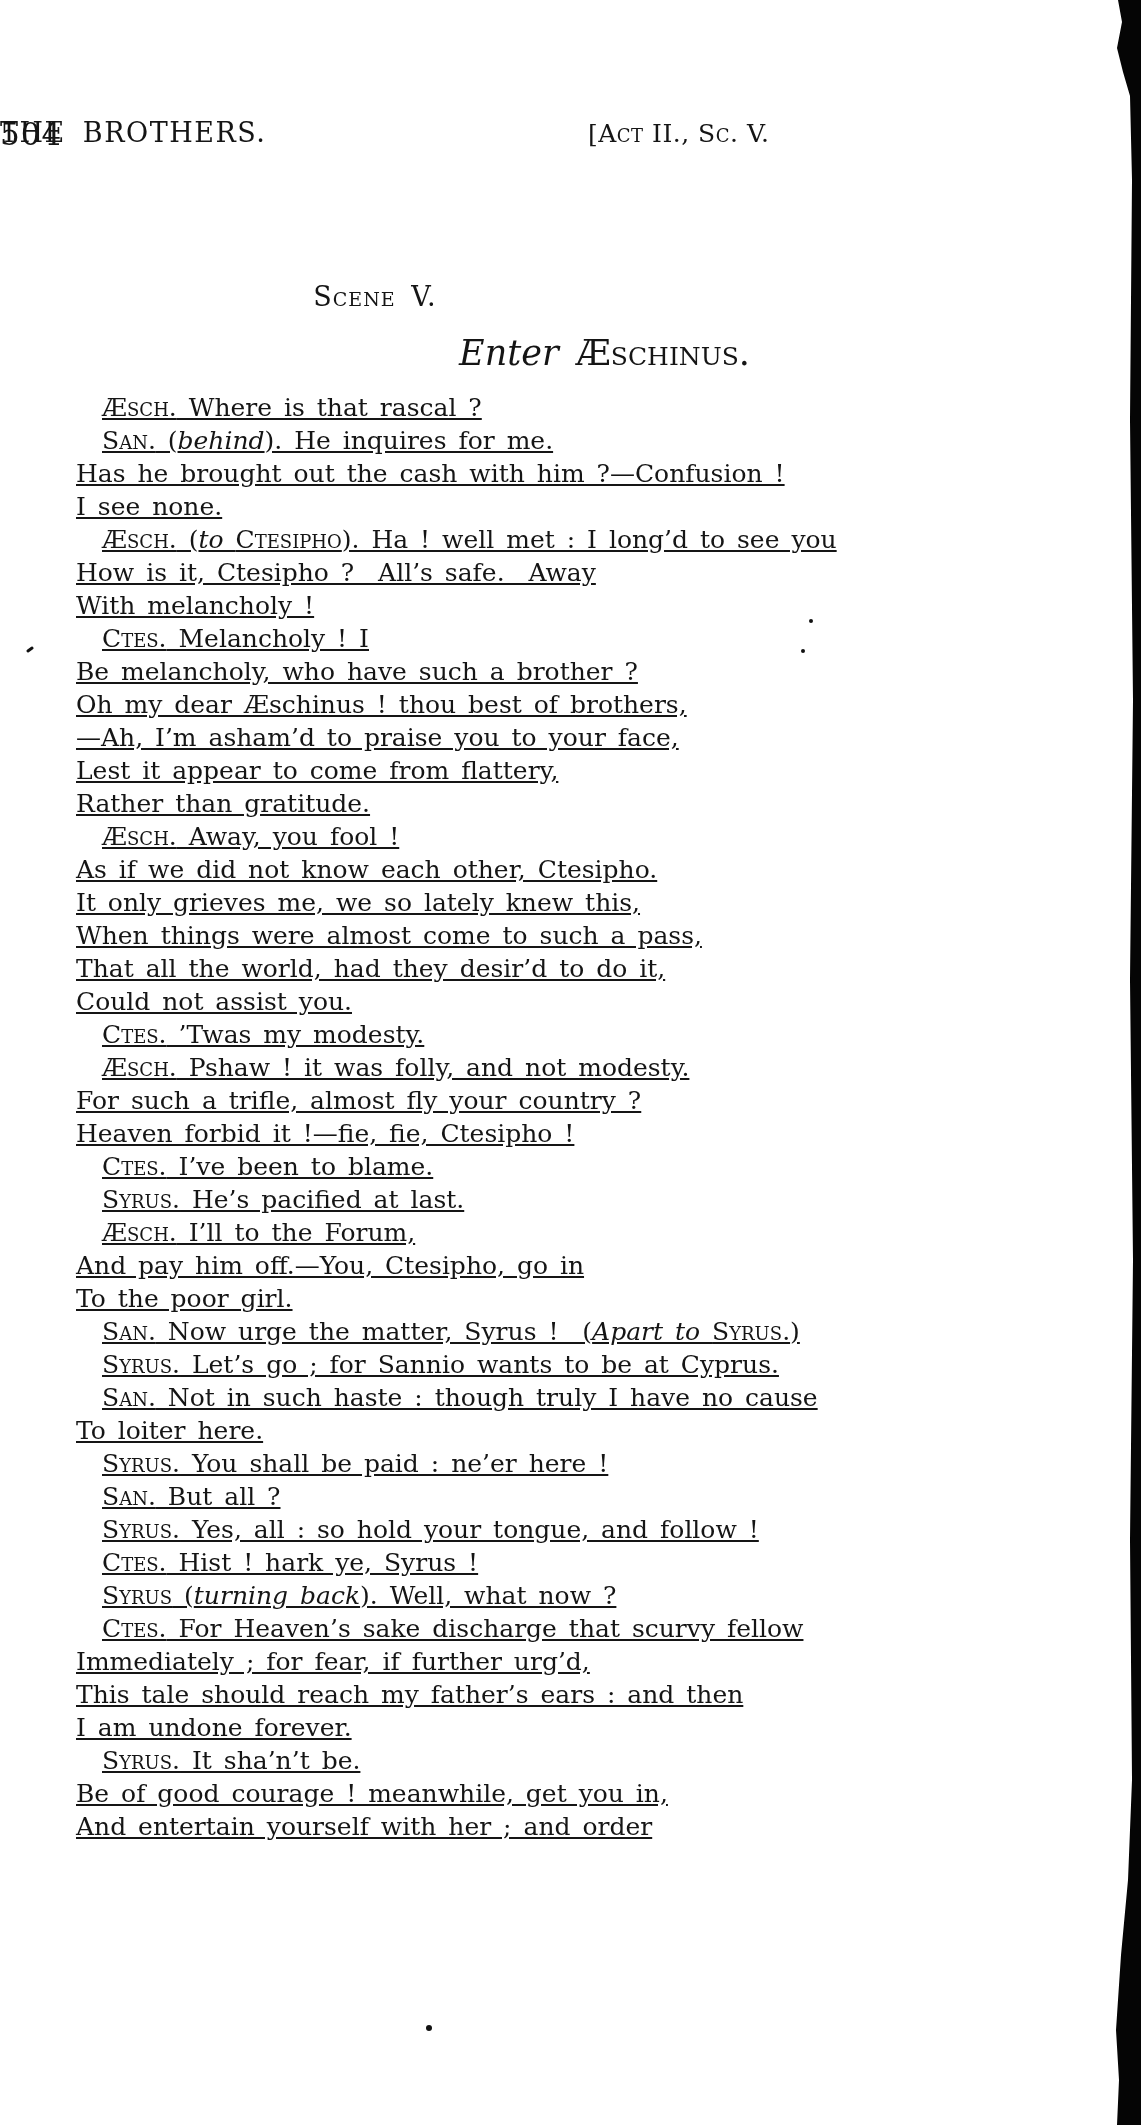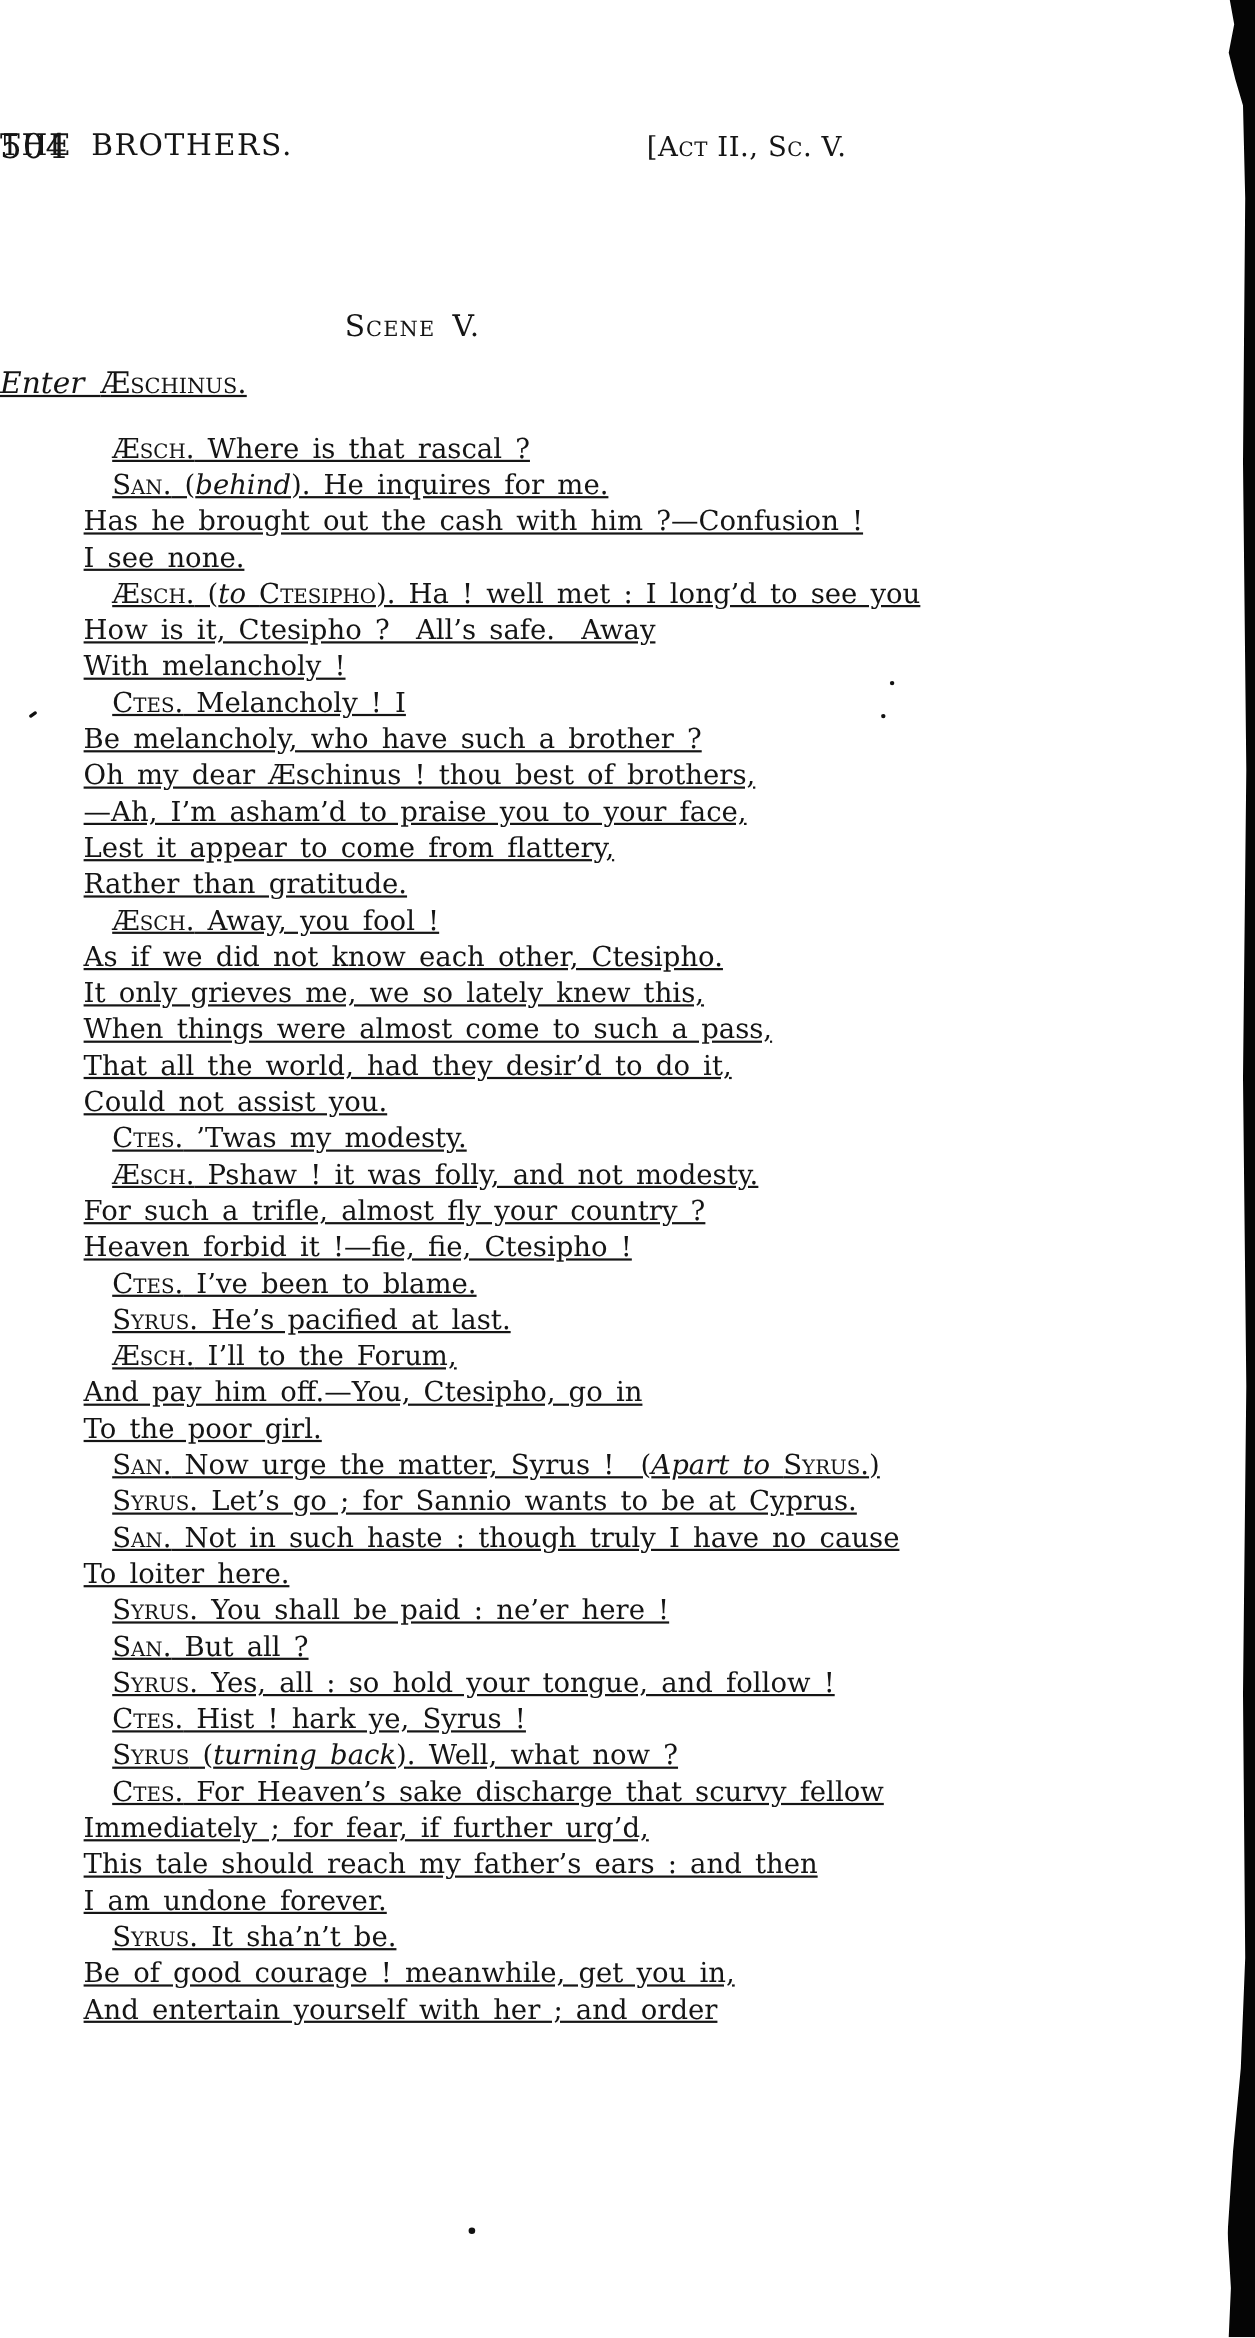--- a/index.html
+++ b/index.html
@@ -24,21 +24,21 @@
     position: absolute; left: 588px; top: 5px;
     font-size: 25px; font-variant: small-caps; letter-spacing: 0.5px;
   }
   .scene-heading {
     position: absolute; top: 281px; left: 0; width: 750px;
     text-align: center; font-size: 27px; font-variant: small-caps;
     letter-spacing: 1px; word-spacing: 6px;
   }
   .enter-direction {
     position: absolute; top: 333px; left: 0; width: 750px;
-    text-align: left; font-size: 27px; word-spacing: 6px; text-decoration: underline;
+    text-align: right; font-size: 35px; word-spacing: 6px;
   }
   .enter-direction .i { font-style: italic; }
   .enter-direction .sc { font-variant: small-caps; }
   .play-body {
     position: absolute; top: 391px; left: 76px; width: 830px;
     font-size: 25px; line-height: 33px; word-spacing: 4px; text-decoration: underline;
   }
   .line { white-space: pre; height: 33px; }
   .line.ind { padding-left: 26px; }
   .sc { font-variant: small-caps; }

